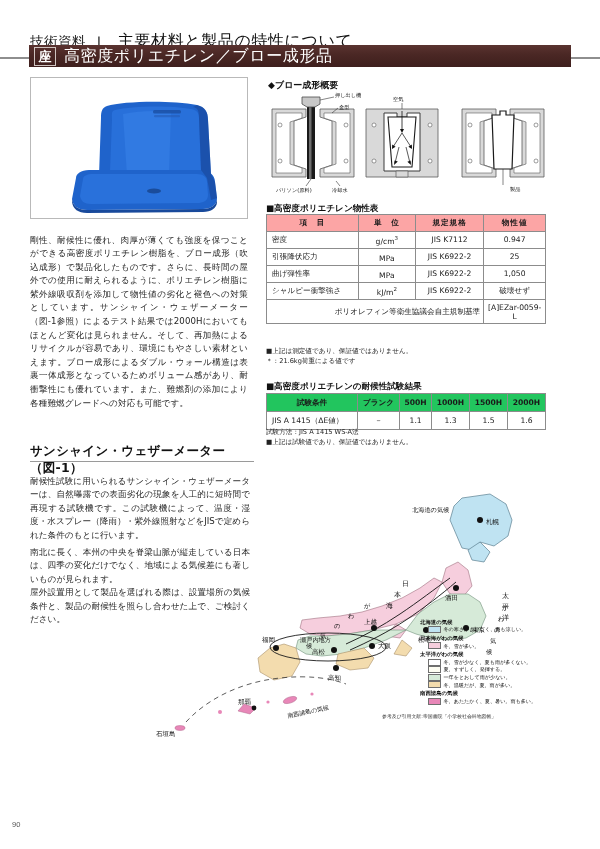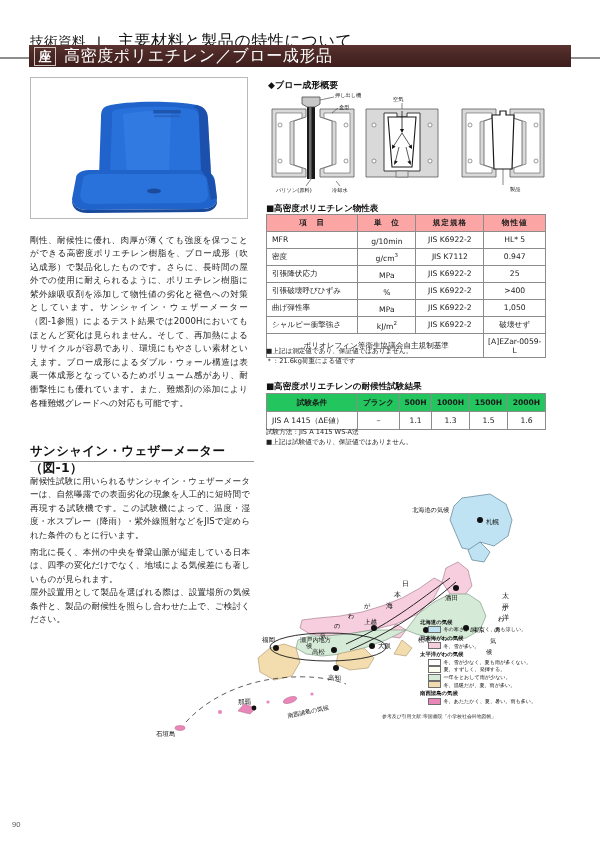--- a/index.html
+++ b/index.html
@@ -412,57 +412,45 @@
   <thead>
     <tr>
       <th class="c-item" style="text-align:center">項　目</th>
       <th class="c-unit">単　位</th>
       <th class="c-std">規定規格</th>
       <th class="c-val">物性値</th>
     </tr>
   </thead>
   <tbody>
     <tr>
-      <td class="c-item">MFR</td>
-      <td class="c-unit"><span>g/10min</span><span class="sup"></span></td>
-      <td class="c-std">JIS K6922-2</td>
-      <td class="c-val">HL* 5</td>
-    </tr>
-    <tr>
       <td class="c-item">密度</td>
       <td class="c-unit"><span>g/cm</span><span class="sup">3</span></td>
       <td class="c-std">JIS K7112</td>
       <td class="c-val">0.947</td>
     </tr>
     <tr>
       <td class="c-item">引張降伏応力</td>
       <td class="c-unit"><span>MPa</span><span class="sup"></span></td>
       <td class="c-std">JIS K6922-2</td>
       <td class="c-val">25</td>
     </tr>
     <tr>
-      <td class="c-item">引張破壊呼びひずみ</td>
-      <td class="c-unit"><span>%</span><span class="sup"></span></td>
-      <td class="c-std">JIS K6922-2</td>
-      <td class="c-val">&gt;400</td>
-    </tr>
-    <tr>
       <td class="c-item">曲げ弾性率</td>
       <td class="c-unit"><span>MPa</span><span class="sup"></span></td>
       <td class="c-std">JIS K6922-2</td>
       <td class="c-val">1,050</td>
     </tr>
     <tr>
       <td class="c-item">シャルピー衝撃強さ</td>
       <td class="c-unit"><span>kJ/m</span><span class="sup">2</span></td>
       <td class="c-std">JIS K6922-2</td>
       <td class="c-val">破壊せず</td>
     </tr>
     <tr>
-      <td colspan="3" style="text-align:center;padding-left:5px">ポリオレフィン等衛生協議会自主規制基準</td>
+      <td colspan="3" style="text-align:right;padding-left:5px">ポリオレフィン等衛生協議会自主規制基準</td>
       <td>[A]EZar-0059-L</td>
     </tr>
   </tbody>
 </table>
 <div id="props-note-1">■上記は測定値であり、保証値ではありません。</div>
 <div id="props-note-2">＊：21.6kg荷重による値です</div>
 
 <div id="weather-table-title">■高密度ポリエチレンの耐候性試験結果</div>
 <table id="weather-table">
   <thead>

